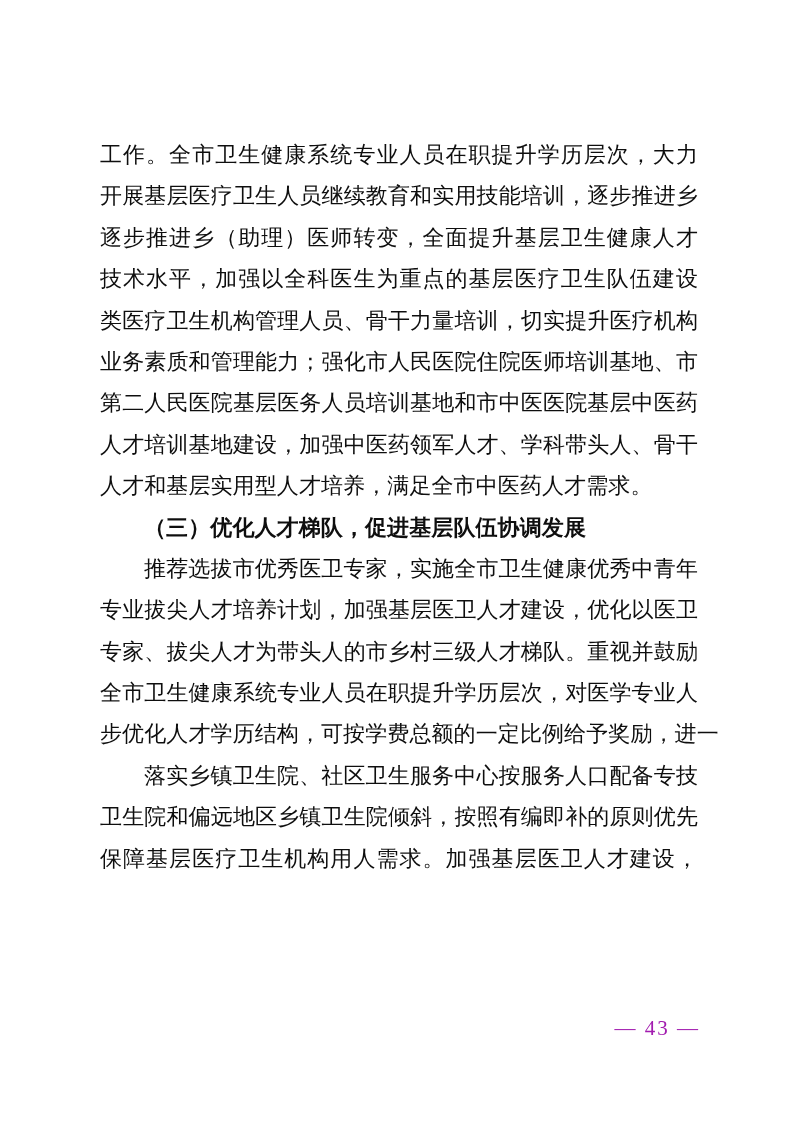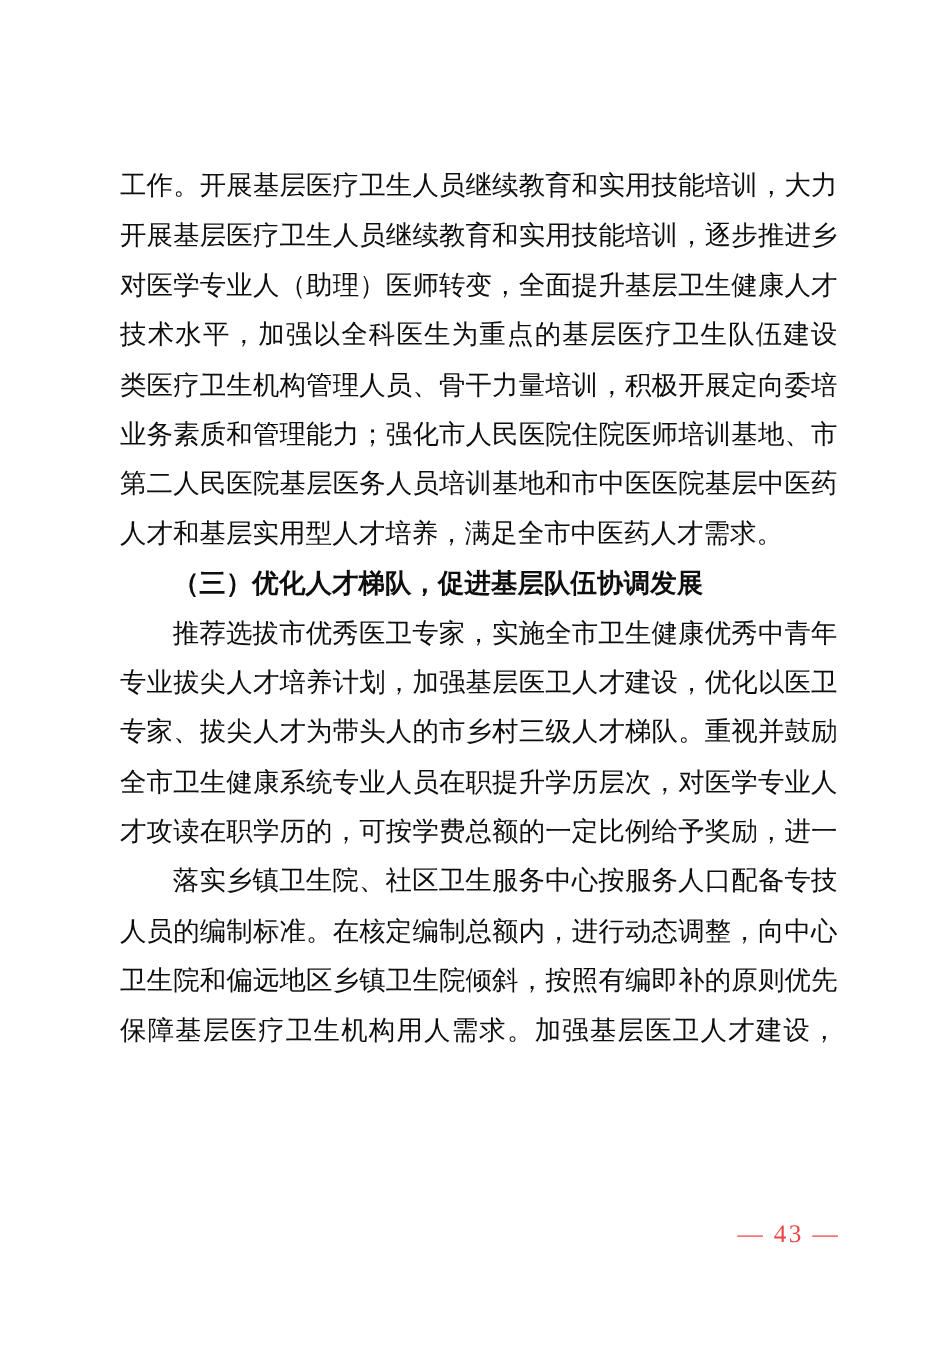--- a/index.html
+++ b/index.html
@@ -52,56 +52,56 @@
     font-family: "Liberation Serif", serif;
     font-weight: bold;
     font-size: 22px;
   }
   .page-number {
     position: absolute;
     top: 1016px;
     right: 93px;
     font-family: "Liberation Serif", serif;
     font-size: 21px;
-    color: #ef4444;
+    color: #a21caf;
     letter-spacing: 2px;
     text-align: right;
   }
 </style>
 </head>
 <body>
 
 <div class="page">
 
   <div class="text-block">
 
     <div class="para">
-      <div class="line">工作。开展基层医疗卫生人员继续教育和实用技能培训，大力</div>
+      <div class="line">工作。全市卫生健康系统专业人员在职提升学历层次，大力</div>
       <div class="line">开展基层医疗卫生人员继续教育和实用技能培训，逐步推进乡</div>
-      <div class="line">对医学专业人（助理）医师转变，全面提升基层卫生健康人才</div>
+      <div class="line">逐步推进乡（助理）医师转变，全面提升基层卫生健康人才</div>
       <div class="line">技术水平，加强以全科医生为重点的基层医疗卫生队伍建设</div>
-      <div class="line">类医疗卫生机构管理人员、骨干力量培训，积极开展定向委培</div>
+      <div class="line">类医疗卫生机构管理人员、骨干力量培训，切实提升医疗机构</div>
       <div class="line">业务素质和管理能力；强化市人民医院住院医师培训基地、市</div>
       <div class="line">第二人民医院基层医务人员培训基地和市中医医院基层中医药</div>
+      <div class="line">人才培训基地建设，加强中医药领军人才、学科带头人、骨干</div>
       <div class="line no-stretch">人才和基层实用型人才培养，满足全市中医药人才需求。</div>
     </div>
 
     <div class="line heading indent no-stretch">（三）优化人才梯队，促进基层队伍协调发展</div>
 
     <div class="para">
       <div class="line indent">推荐选拔市优秀医卫专家，实施全市卫生健康优秀中青年</div>
       <div class="line">专业拔尖人才培养计划，加强基层医卫人才建设，优化以医卫</div>
       <div class="line">专家、拔尖人才为带头人的市乡村三级人才梯队。重视并鼓励</div>
       <div class="line">全市卫生健康系统专业人员在职提升学历层次，对医学专业人</div>
-      <div class="line">才攻读在职学历的，可按学费总额的一定比例给予奖励，进一</div>
+      <div class="line">步优化人才学历结构，可按学费总额的一定比例给予奖励，进一</div>
     </div>
 
     <div class="para">
       <div class="line indent">落实乡镇卫生院、社区卫生服务中心按服务人口配备专技</div>
-      <div class="line">人员的编制标准。在核定编制总额内，进行动态调整，向中心</div>
       <div class="line">卫生院和偏远地区乡镇卫生院倾斜，按照有编即补的原则优先</div>
       <div class="line">保障基层医疗卫生机构用人需求。加强基层医卫人才建设，</div>
     </div>
 
   </div>
 
   <div class="page-number">— 43 —</div>
 
 </div>
 

